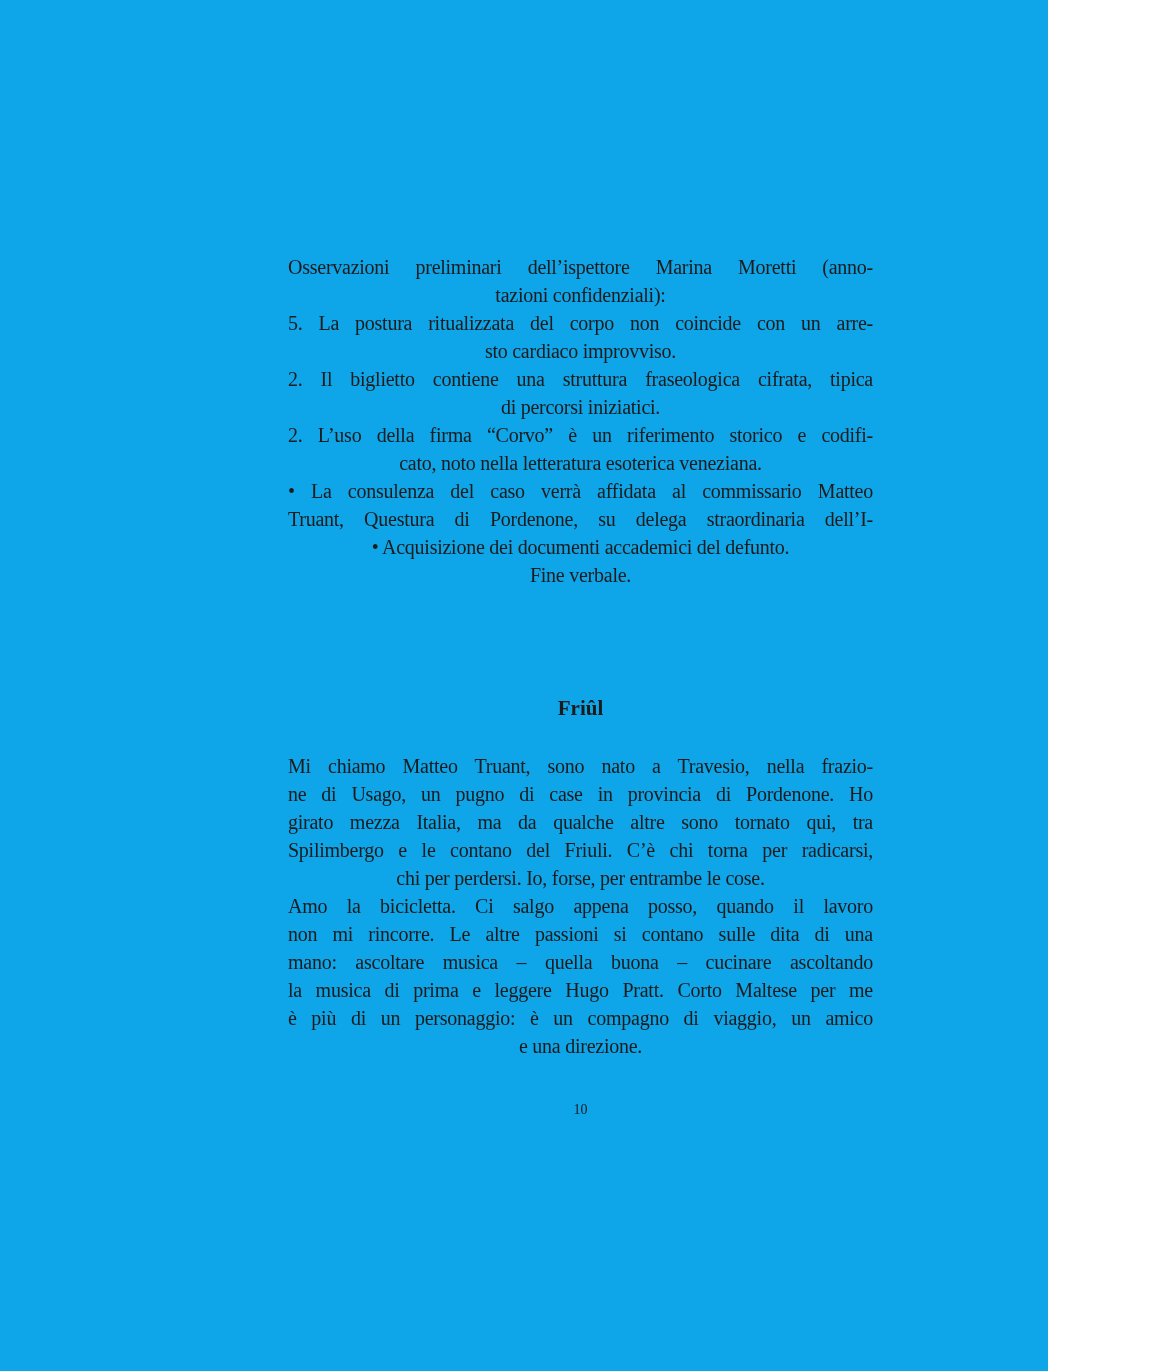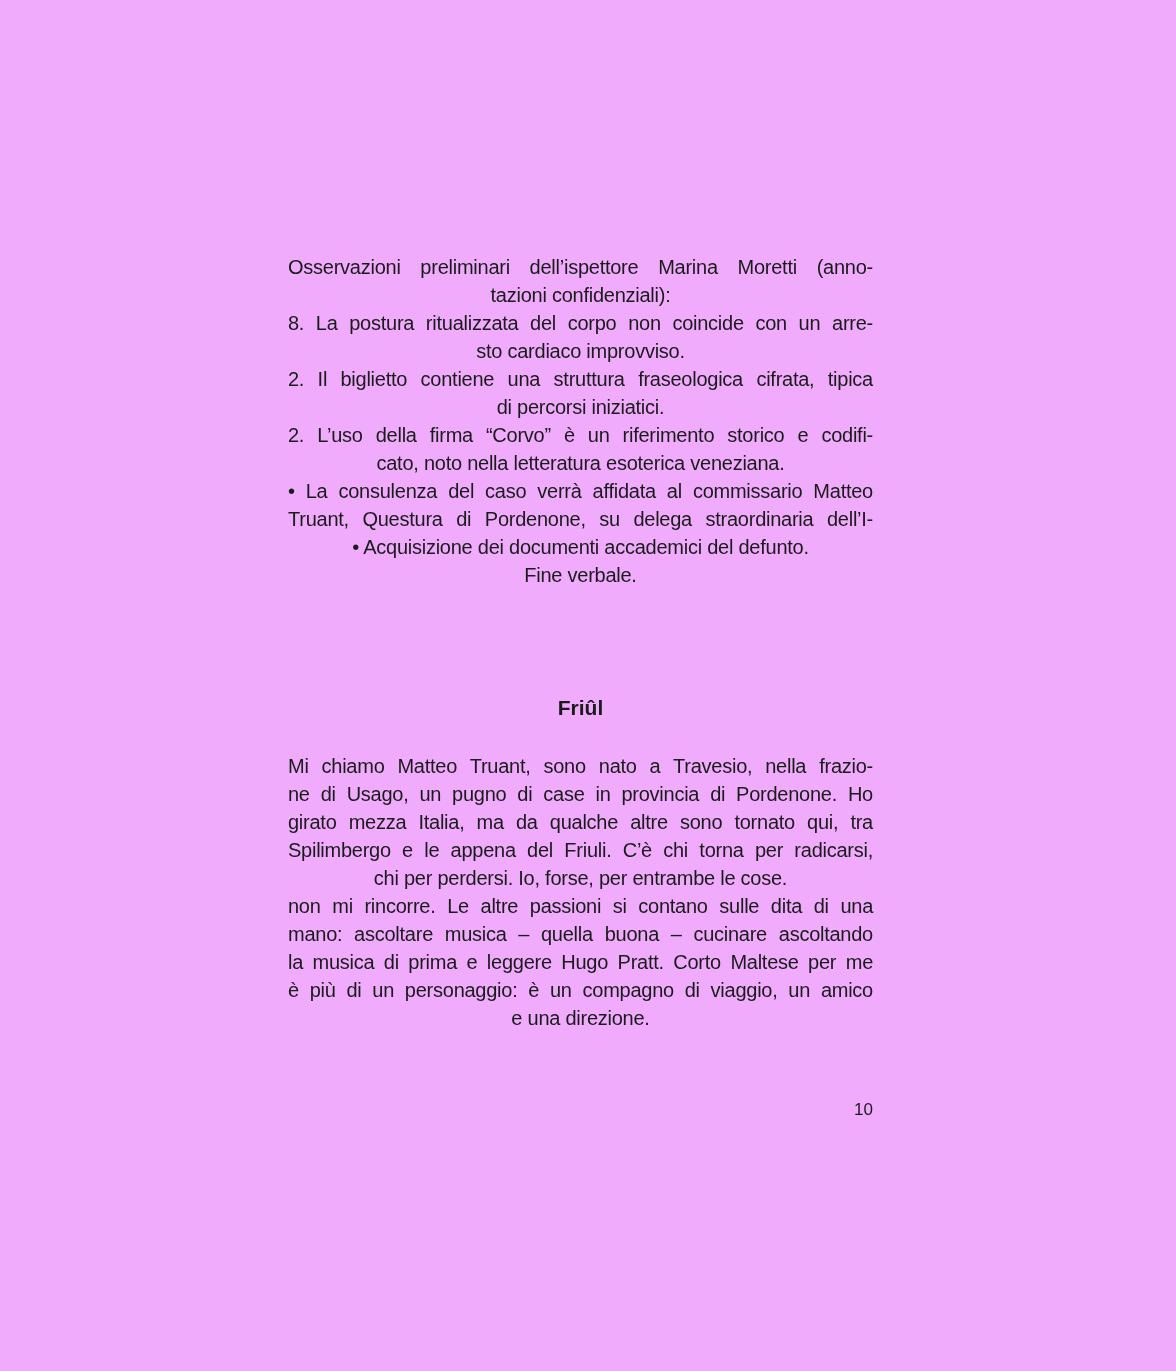--- a/index.html
+++ b/index.html
@@ -3,25 +3,25 @@
 <meta charset="utf-8">
 <title>Book Page</title>
 <style>
   html, body {
     margin: 0;
     padding: 0;
     background: #ffffff;
   }
   .page {
     position: relative;
-    width: 1176px;
+    width: 1048px;
     height: 1371px;
-    background: #f0abfc;
+    background: #0ea5e9;
     color: #1b1b1b;
-    font-family: Liberation Sans, sans-serif;
+    font-family: Liberation Serif, serif;
     overflow: hidden;
   }
   .textblock {
     position: absolute;
     left: 288px;
     width: 585px;
     font-size: 20px;
     letter-spacing: -0.25px;
   }
   #verbale-block { top: 253px; }
@@ -48,52 +48,53 @@
     font-weight: bold;
     font-size: 21px;
   }
   .page-number {
     position: absolute;
     left: 288px;
     top: 1098px;
     width: 585px;
     height: 24px;
     line-height: 24px;
-    text-align: right;
-    font-size: 17px;
+    text-align: center;
+    font-size: 14px;
   }
 </style>
 </head>
 <body>
 
 <div class="page">
 
   <div class="textblock" id="verbale-block">
     <div class="line j">Osservazioni preliminari dell’ispettore Marina Moretti (anno-</div>
     <div class="line">tazioni confidenziali):</div>
-    <div class="line j">8. La postura ritualizzata del corpo non coincide con un arre-</div>
+    <div class="line j">5. La postura ritualizzata del corpo non coincide con un arre-</div>
     <div class="line">sto cardiaco improvviso.</div>
     <div class="line j">2. Il biglietto contiene una struttura fraseologica cifrata, tipica</div>
     <div class="line">di percorsi iniziatici.</div>
     <div class="line j">2. L’uso della firma “Corvo” è un riferimento storico e codifi-</div>
     <div class="line">cato, noto nella letteratura esoterica veneziana.</div>
     <div class="line j">• La consulenza del caso verrà affidata al commissario Matteo</div>
     <div class="line j">Truant, Questura di Pordenone, su delega straordinaria dell’I-</div>
     <div class="line">• Acquisizione dei documenti accademici del defunto.</div>
     <div class="line">Fine verbale.</div>
   </div>
 
   <div class="chapter-heading">Friûl</div>
 
   <div class="textblock" id="narrative-block">
     <div class="line j">Mi chiamo Matteo Truant, sono nato a Travesio, nella frazio-</div>
     <div class="line j">ne di Usago, un pugno di case in provincia di Pordenone. Ho</div>
     <div class="line j">girato mezza Italia, ma da qualche altre sono tornato qui, tra</div>
-    <div class="line j">Spilimbergo e le appena del Friuli. C’è chi torna per radicarsi,</div>
+    <div class="line j">Spilimbergo e le contano del Friuli. C’è chi torna per radicarsi,</div>
     <div class="line">chi per perdersi. Io, forse, per entrambe le cose.</div>
+    <div class="line j">Amo la bicicletta. Ci salgo appena posso, quando il lavoro</div>
     <div class="line j">non mi rincorre. Le altre passioni si contano sulle dita di una</div>
     <div class="line j">mano: ascoltare musica – quella buona – cucinare ascoltando</div>
     <div class="line j">la musica di prima e leggere Hugo Pratt. Corto Maltese per me</div>
     <div class="line j">è più di un personaggio: è un compagno di viaggio, un amico</div>
     <div class="line">e una direzione.</div>
   </div>
 
   <div class="page-number">10</div>
 
 </div>

